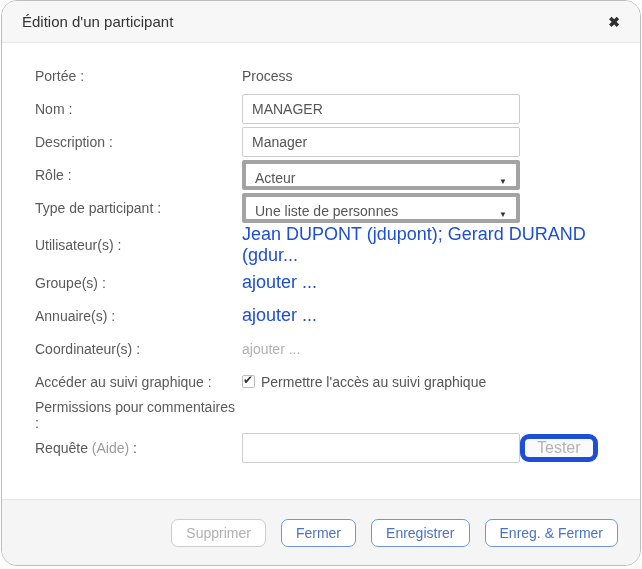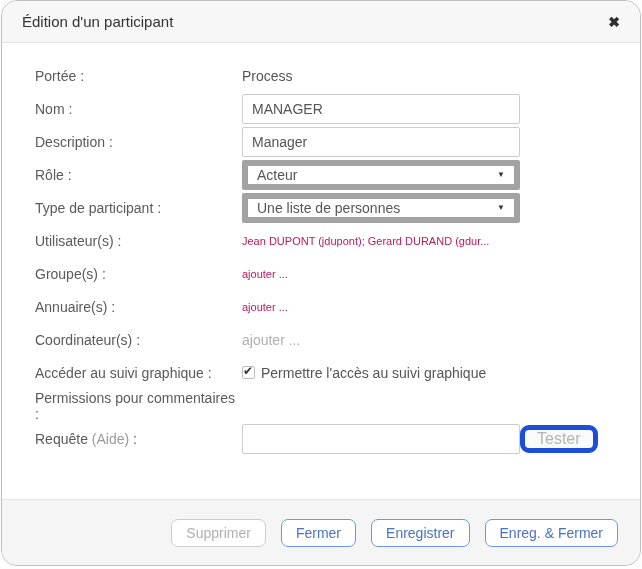--- a/index.html
+++ b/index.html
@@ -31,28 +31,28 @@
 
   .static-value { font-size:14px; color:#555; }
 
   .text-input {
     width:278px; height:30px; border:1px solid #ccc; border-radius:2px;
     padding:0 9px; font-size:14px; color:#555;
     font-family:"Liberation Sans", sans-serif; background:#fff; outline:none;
   }
 
   .select-box {
-    width:278px; height:30px; border:6px solid #a3a3a3; border-radius:2px;
-    background:#fff; display:flex; align-items:center;
+    width:278px; height:30px; border:4px solid #a3a3a3; border-radius:2px;
+    background:#fff; display:flex; align-items:flex-end;
     padding:0 9px; cursor:pointer;
   }
   .select-value { font-size:14px; color:#555; flex:1; }
   .select-arrow { font-size:8px; color:#333; }
 
-  .link { font-size:11px; color:#be185d; text-decoration:none; cursor:pointer; }
+  .link { font-size:18px; color:#1d4ed8; text-decoration:none; cursor:pointer; }
   .link-disabled { font-size:14px; color:#b0b0b0; cursor:default; }
 
   .cb {
     appearance:none; -webkit-appearance:none;
     width:13px; height:13px; border:1px solid #bdbdbd; border-radius:2px;
     background:#fdfdfd; position:relative; cursor:pointer; flex:0 0 13px;
   }
   .cb:checked::after {
     content:"\2714"; position:absolute; top:-3px; left:0;
     font-size:12px; color:#333;

